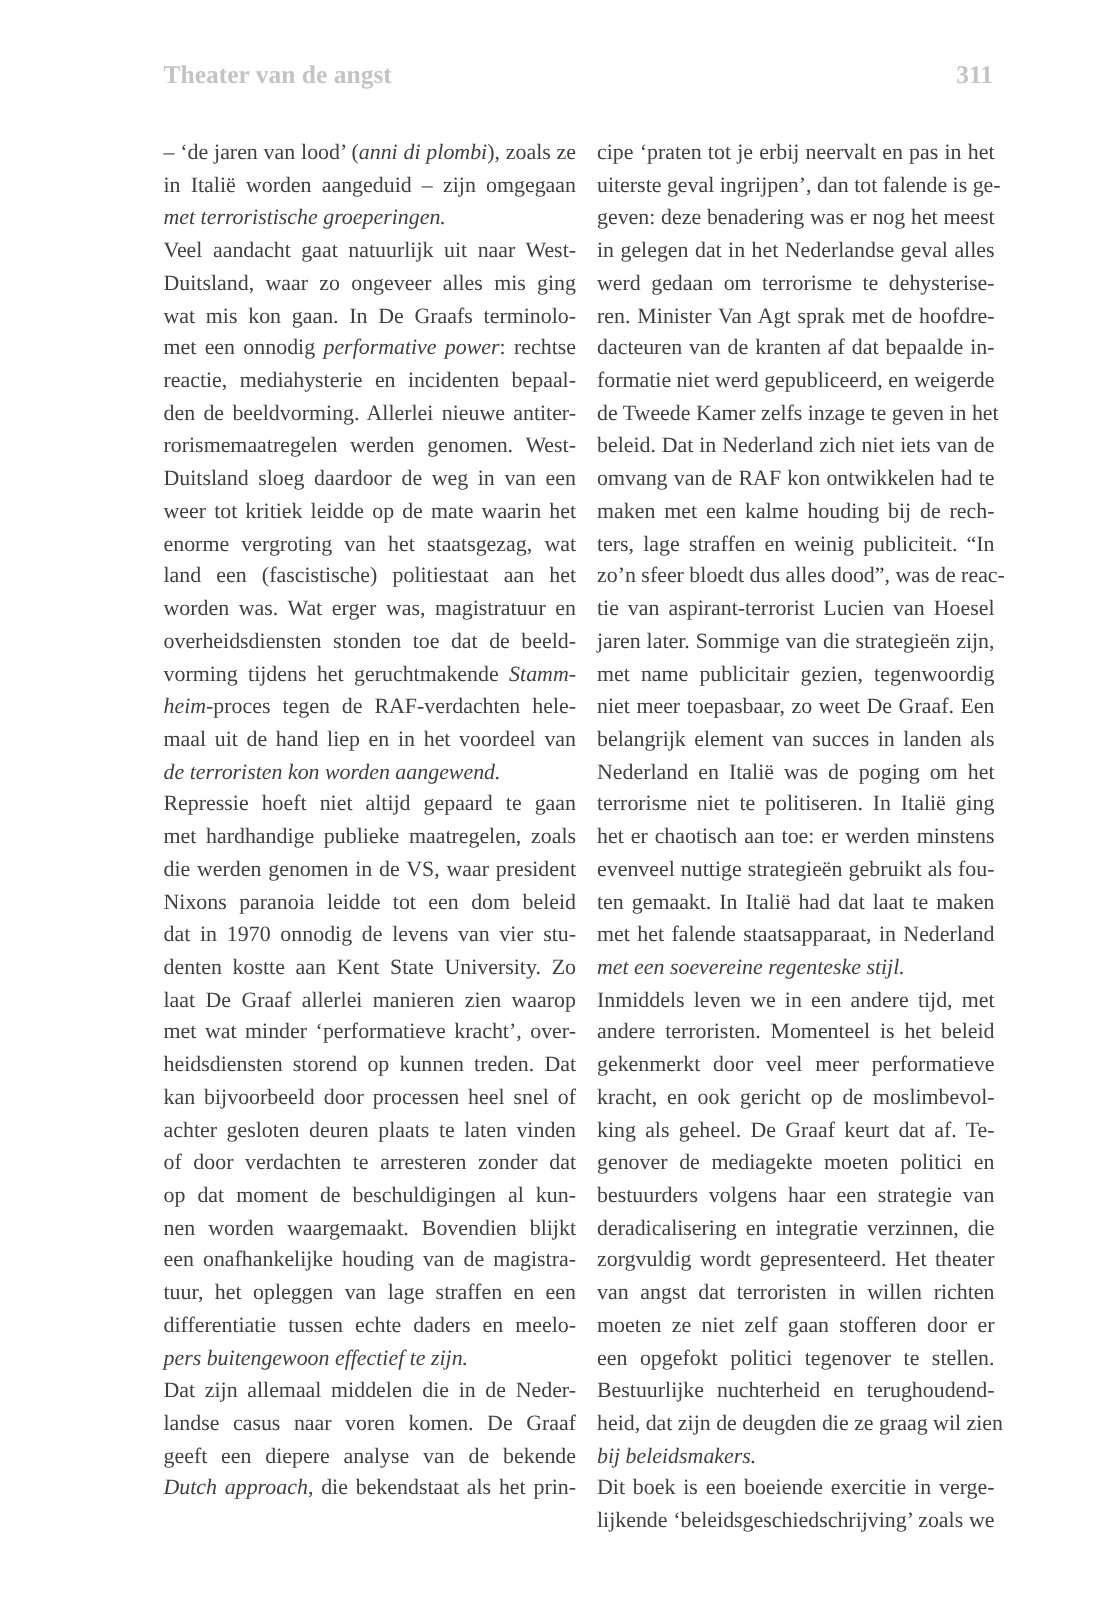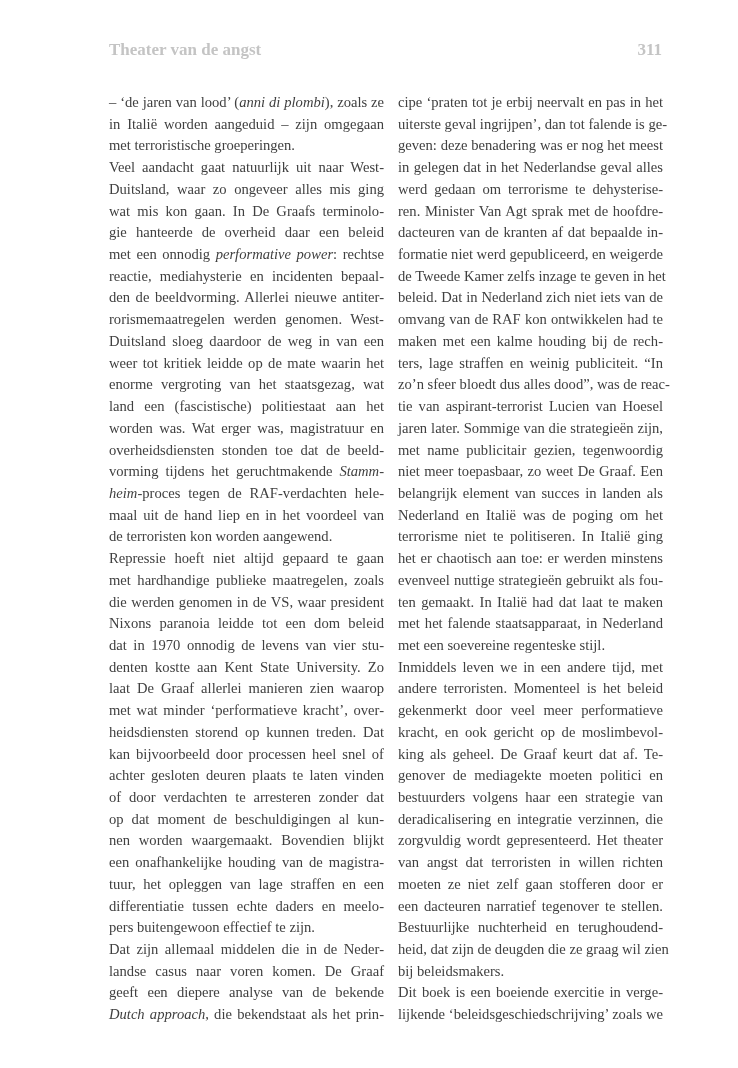--- a/index.html
+++ b/index.html
@@ -16,40 +16,39 @@
     position: absolute; top: 92px;
     font-family: "Liberation Serif", "DejaVu Serif", serif;
     font-size: 14.6px; line-height: 21.72px; color: #404040;
   }
   .col-left { left: 109px; width: 275px; }
   .col-right { left: 398px; width: 265px; }
   .line {
     display: block; height: 21.72px; white-space: nowrap;
     text-align: justify; text-align-last: justify;
   }
-  .line.last { text-align-last: left; }
+  .line.last { text-align-last: left; font-style: italic; }
   em { font-style: italic; }
 </style>
 </head>
 <body>
 
 <div class="page">
   <div class="running-head">
     <span class="title">Theater van de angst</span>
     <span class="folio">311</span>
   </div>
 
   <div class="column col-left" id="col-left">
       <span class="line"><span>– ‘de jaren van lood’ (</span><em>anni di plombi</em><span>), zoals ze</span></span>
       <span class="line"><span>in Italië worden aangeduid – zijn omgegaan</span></span>
       <span class="line last"><span>met terroristische groeperingen.</span></span>
       <span class="line"><span>Veel aandacht gaat natuurlijk uit naar West-</span></span>
       <span class="line"><span>Duitsland, waar zo ongeveer alles mis ging</span></span>
       <span class="line"><span>wat mis kon gaan. In De Graafs terminolo-</span></span>
-      <span class="line"><span>gie hanteerde de overheid daar een beleid</span></span>
       <span class="line"><span>met een onnodig </span><em>performative power</em><span>: rechtse</span></span>
       <span class="line"><span>reactie, mediahysterie en incidenten bepaal-</span></span>
       <span class="line"><span>den de beeldvorming. Allerlei nieuwe antiter-</span></span>
       <span class="line"><span>rorismemaatregelen werden genomen. West-</span></span>
       <span class="line"><span>Duitsland sloeg daardoor de weg in van een</span></span>
       <span class="line"><span>weer tot kritiek leidde op de mate waarin het</span></span>
       <span class="line"><span>enorme vergroting van het staatsgezag, wat</span></span>
       <span class="line"><span>land een (fascistische) politiestaat aan het</span></span>
       <span class="line"><span>worden was. Wat erger was, magistratuur en</span></span>
       <span class="line"><span>overheidsdiensten stonden toe dat de beeld-</span></span>
@@ -111,20 +110,20 @@
       <span class="line"><span>andere terroristen. Momenteel is het beleid</span></span>
       <span class="line"><span>gekenmerkt door veel meer performatieve</span></span>
       <span class="line"><span>kracht, en ook gericht op de moslimbevol-</span></span>
       <span class="line"><span>king als geheel. De Graaf keurt dat af. Te-</span></span>
       <span class="line"><span>genover de mediagekte moeten politici en</span></span>
       <span class="line"><span>bestuurders volgens haar een strategie van</span></span>
       <span class="line"><span>deradicalisering en integratie verzinnen, die</span></span>
       <span class="line"><span>zorgvuldig wordt gepresenteerd. Het theater</span></span>
       <span class="line"><span>van angst dat terroristen in willen richten</span></span>
       <span class="line"><span>moeten ze niet zelf gaan stofferen door er</span></span>
-      <span class="line"><span>een dacteuren narratief tegenover te stellen.</span></span>
+      <span class="line"><span>een opgefokt politici tegenover te stellen.</span></span>
       <span class="line"><span>Bestuurlijke nuchterheid en terughoudend-</span></span>
       <span class="line"><span>heid, dat zijn de deugden die ze graag wil zien</span></span>
       <span class="line last"><span>bij beleidsmakers.</span></span>
       <span class="line"><span>Dit boek is een boeiende exercitie in verge-</span></span>
       <span class="line"><span>lijkende ‘beleidsgeschiedschrijving’ zoals we</span></span>
     </div>
 </div>
 
 </body></html>

